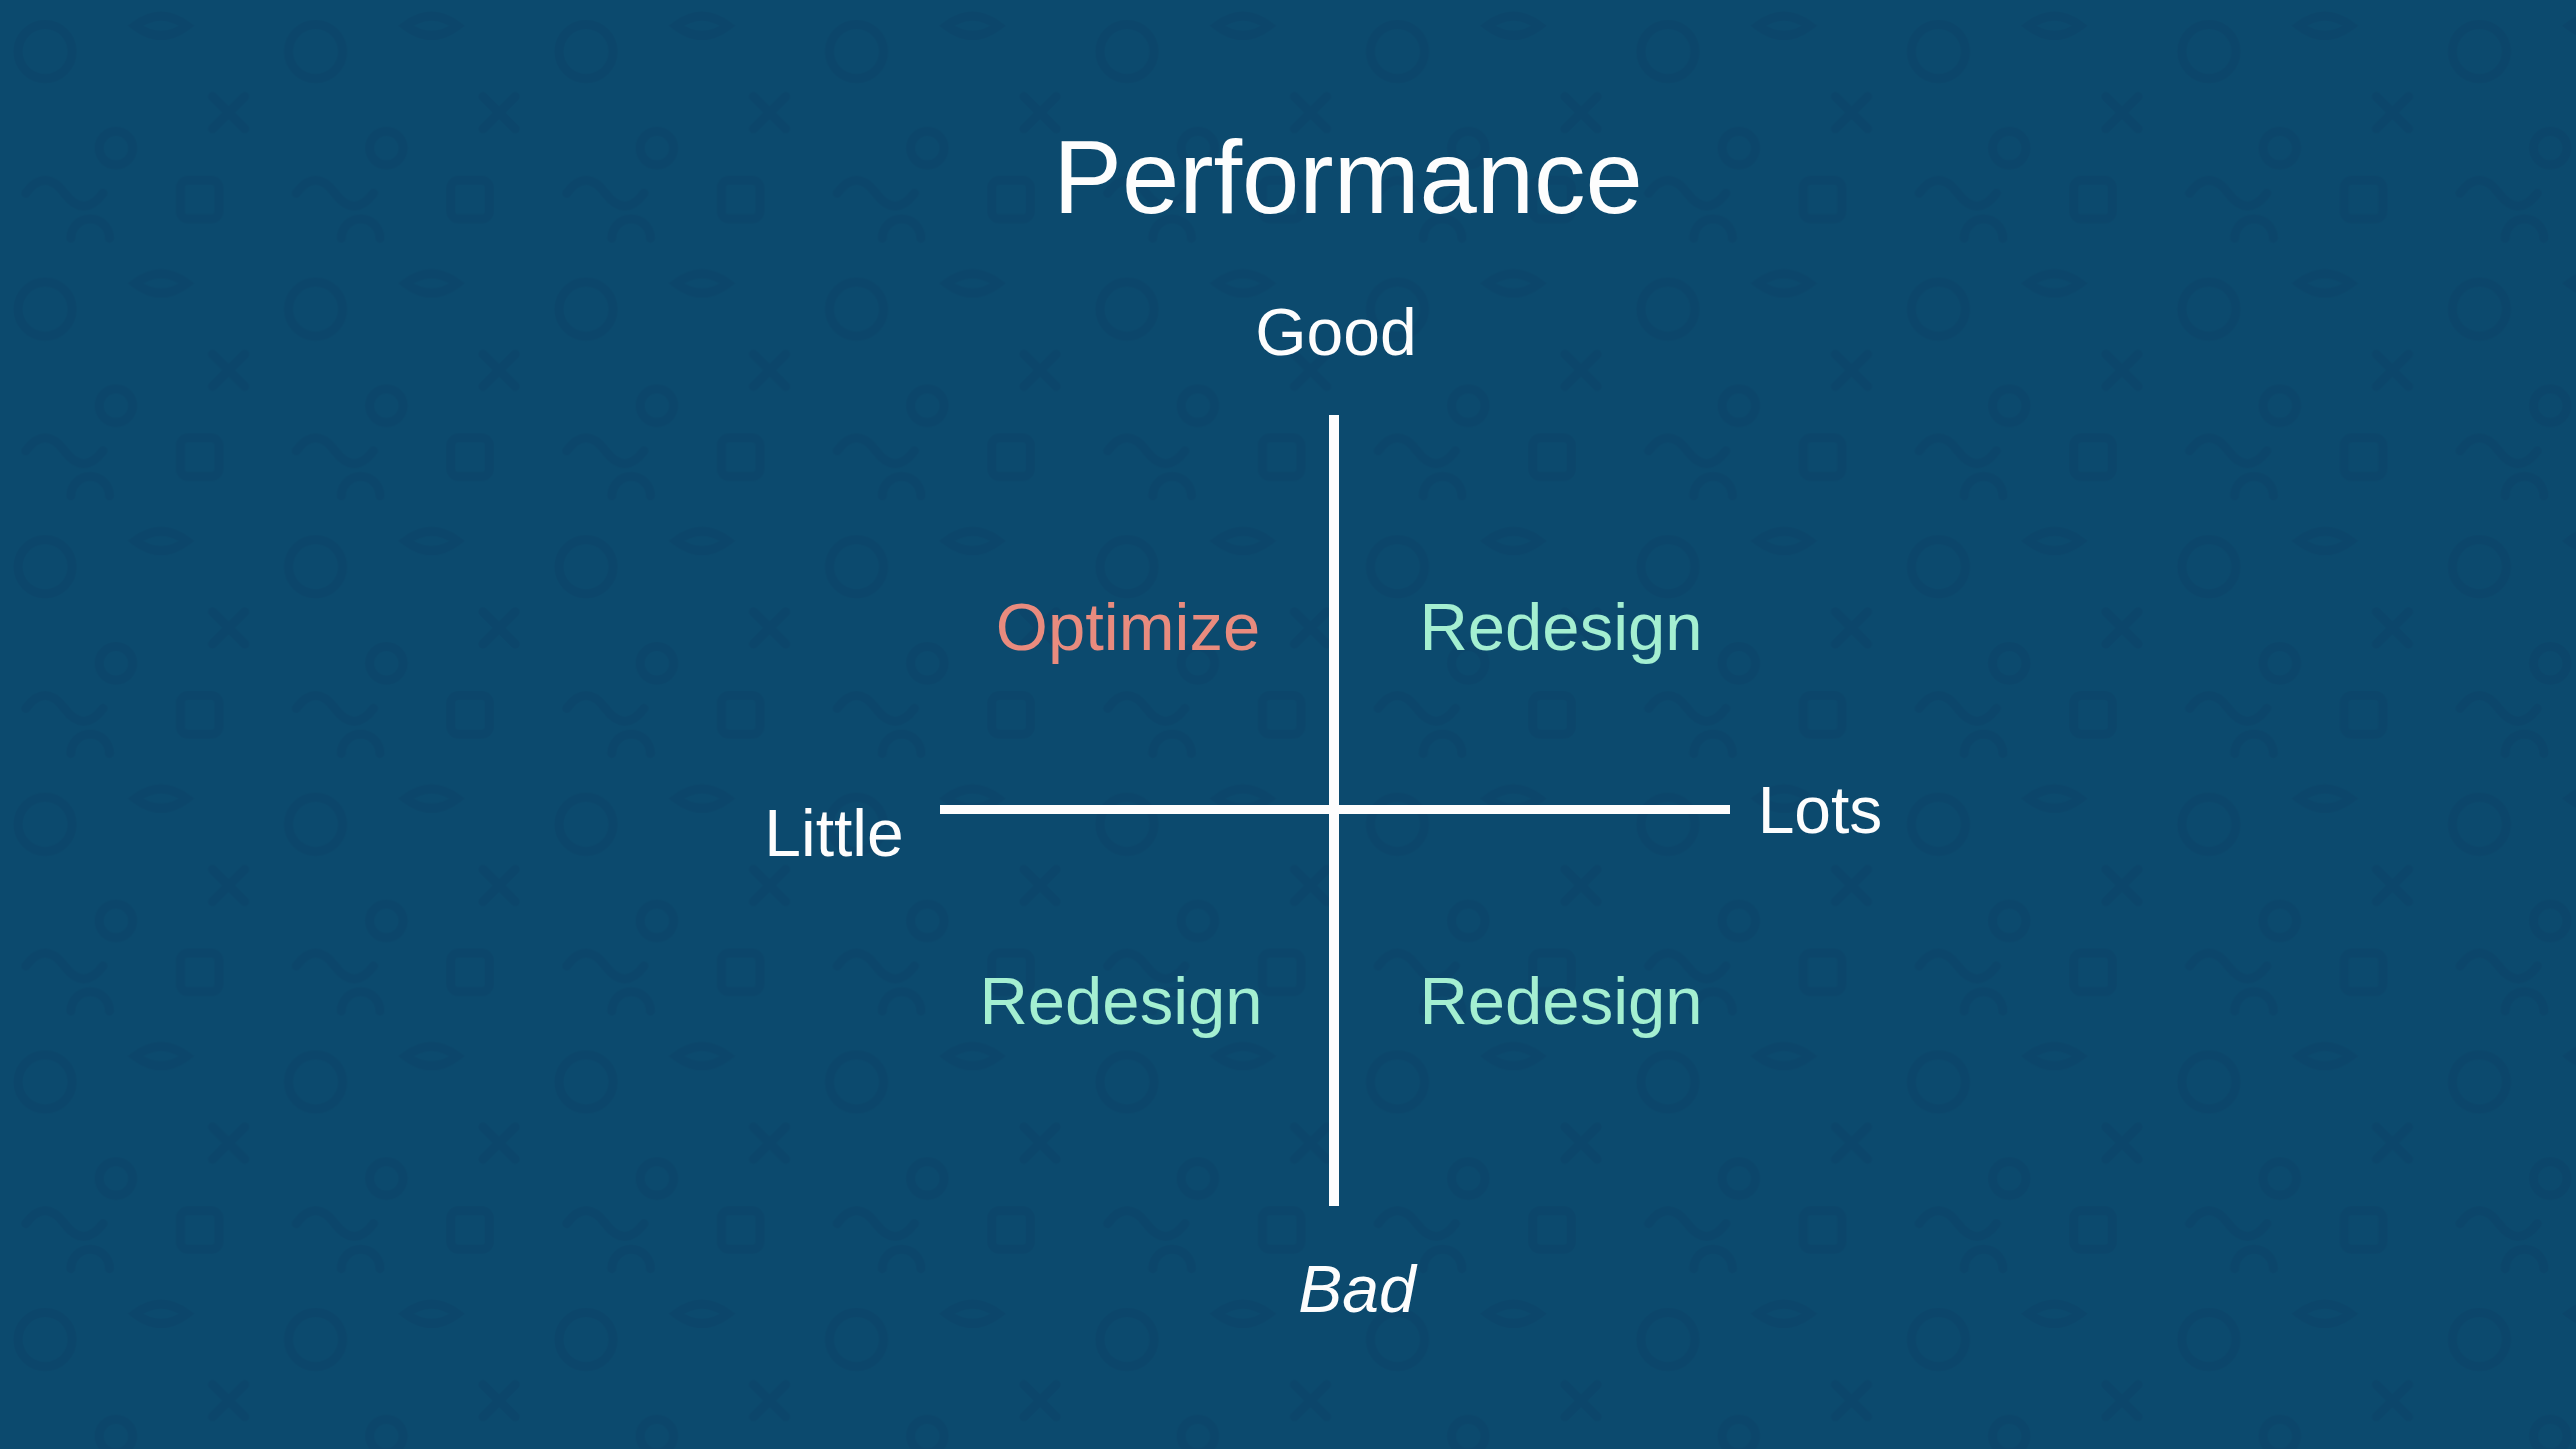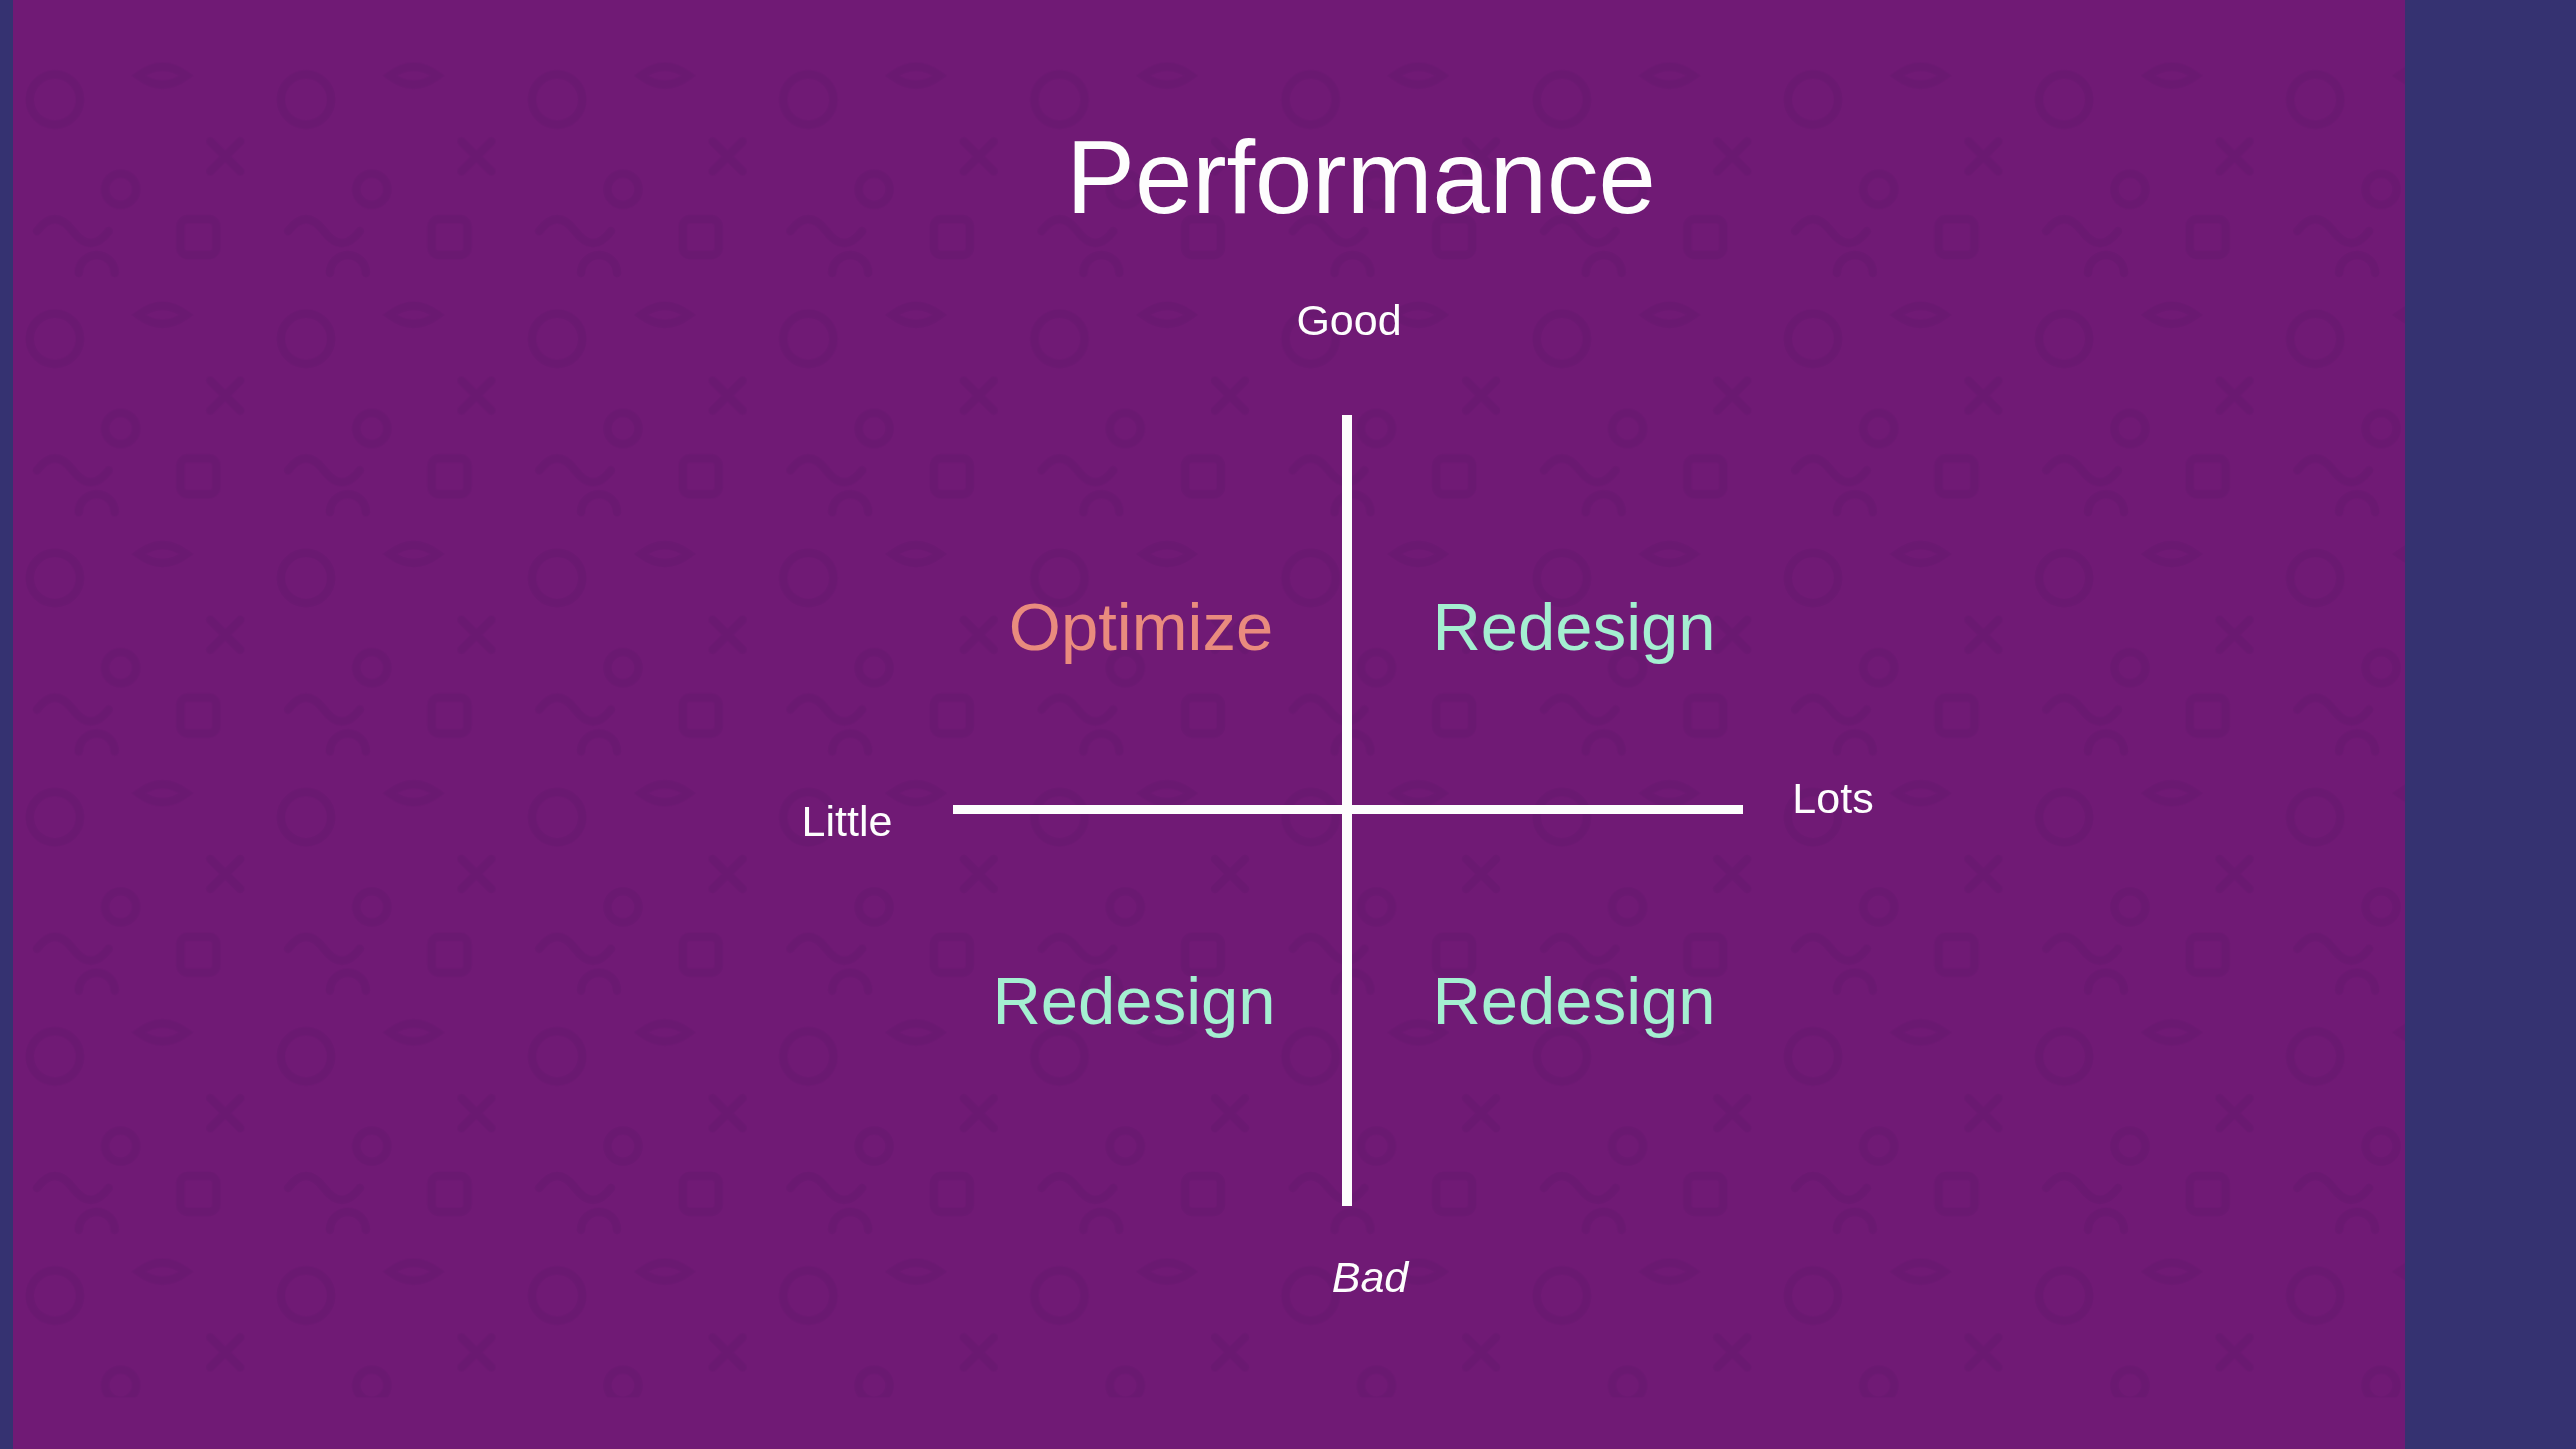--- a/index.html
+++ b/index.html
@@ -2,27 +2,26 @@
 <html style="font-size:10.3px"><head>
 <meta charset="utf-8">
 <style>
   html, body {
     margin: 0;
     padding: 0;
     background: #353271;
   }
   .stage {
     position: relative;
-    width: 2392px;
+    width: 2576px;
     height: 1449px;
-    background: #701a75;
+    background: #0c4a6e;
     overflow: hidden;
     font-family: "Liberation Sans", sans-serif;
     color: #FDFDFD;
-    margin-left: 13px;
   }
   .texture {
     position: absolute;
     left: 0; top: 0;
     width: 100%; height: 100%;
     opacity: 0.05;
     pointer-events: none;
   }
   .abs { position: absolute; white-space: nowrap; }
   .centered { transform: translateX(-50%); }
@@ -34,21 +33,21 @@
     letter-spacing: 0px;
   }
   .side-label {
     left: 375px; top: 690px;
     font-size: 102px;
     line-height: 118px;
     text-align: center;
     white-space: pre-line;
   }
   .small-label {
-    font-size: 43px;
+    font-size: 66px;
     line-height: 1;
   }
   .lbl-good   { left: 1336px; top: 299px; }
   .lbl-bad    { left: 1357px; top: 1256px; font-style: italic; }
   .lbl-little { left: 834px; top: 800px; }
   .lbl-lots   { left: 1820px; top: 777px; }
 
   .quad-label {
     font-size: 67px;
     line-height: 1;

